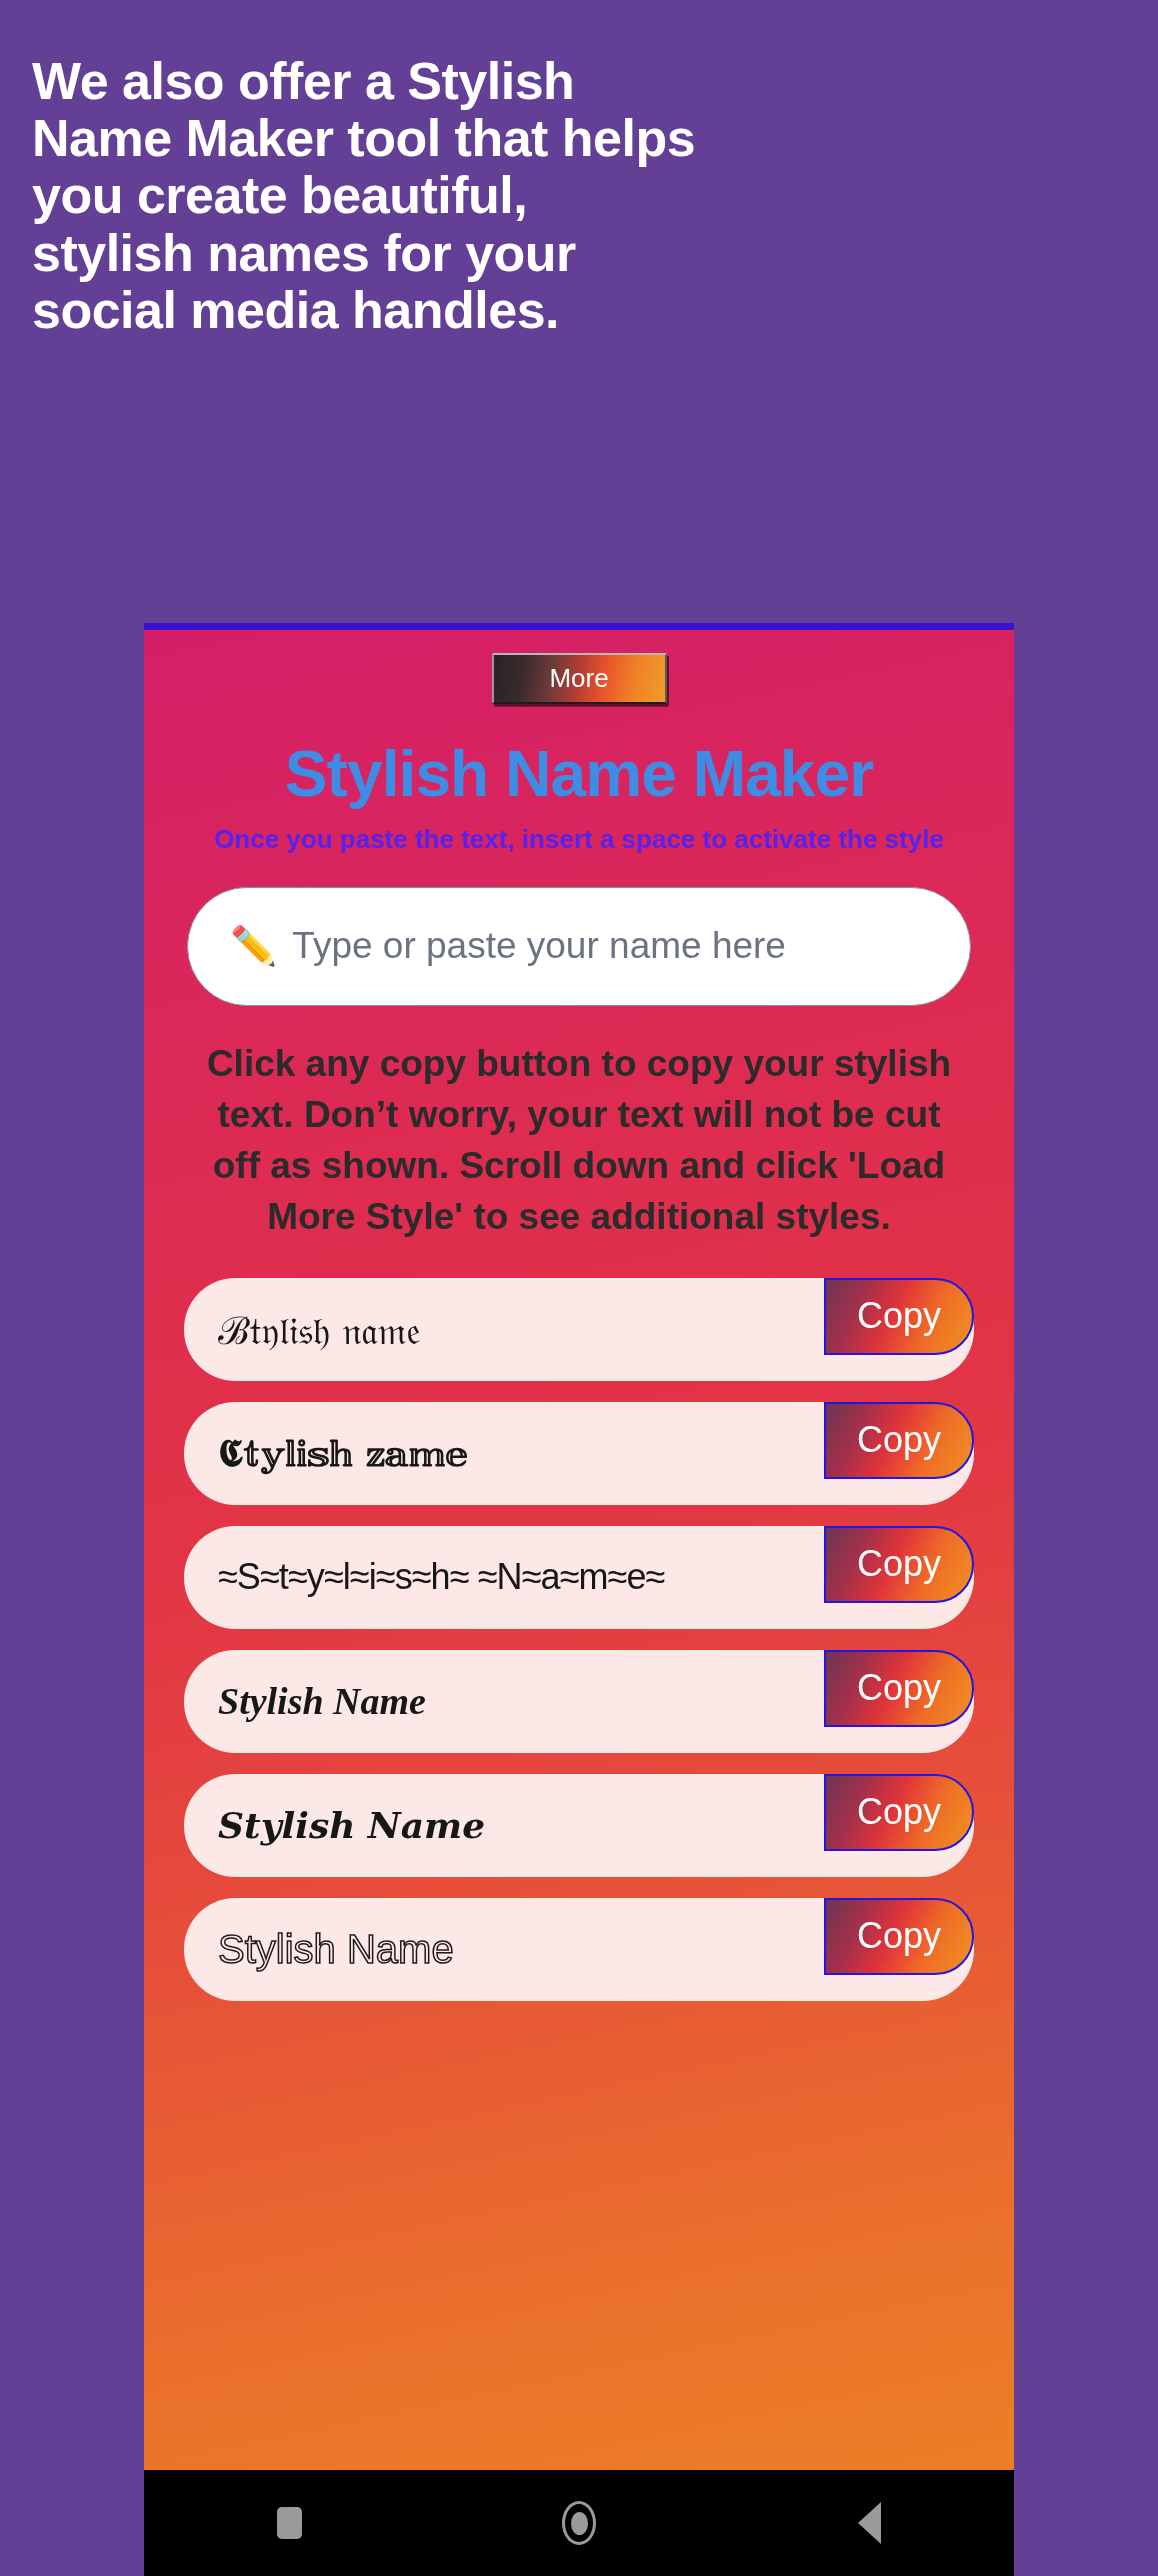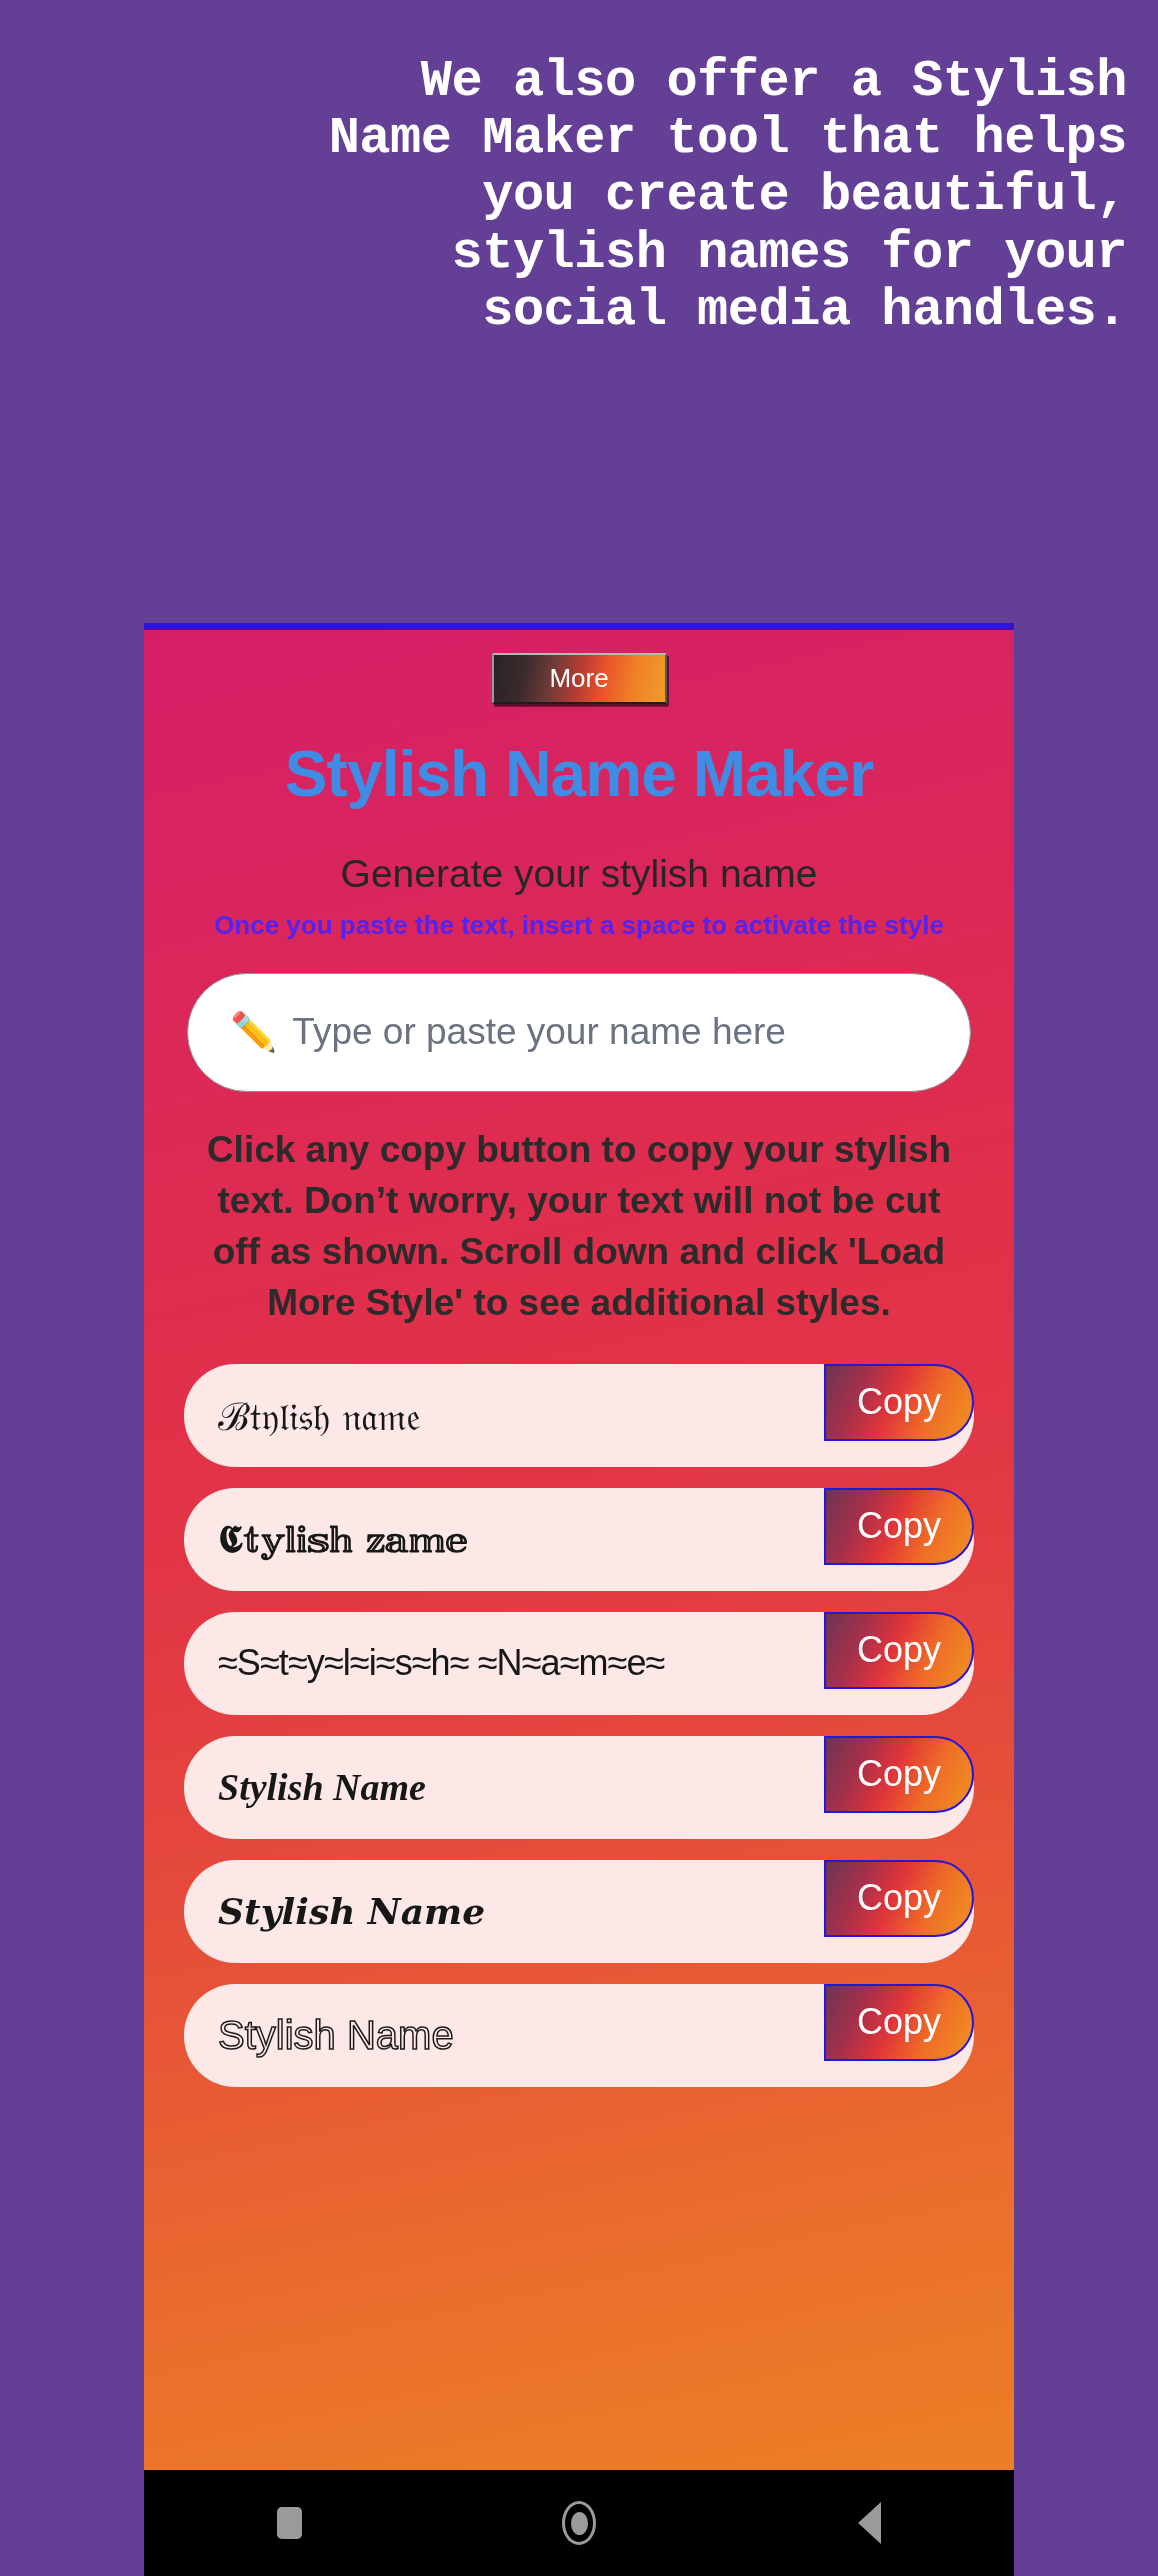--- a/index.html
+++ b/index.html
@@ -14,23 +14,23 @@
     width:1159px; height:2576px;
     background:#633f95;
   }
 
   
   .promo {
     position:absolute;
     left:0; top:53px;
     width:1159px;
     padding:0 32px;
-    text-align:right;
+    text-align:left;
     color:#ffffff;
-    font-family:Liberation Mono, monospace;
+    font-family:Liberation Sans, sans-serif;
     font-weight:700;
     font-size:52px;
     line-height:1.10;
     letter-spacing:-0.5px;
     white-space:pre-line;
   }
 
   
   .phone {
     position:absolute;
@@ -191,21 +191,20 @@
     <div class="phone-topline"></div>
 
     <div class="screen">
 
       <div class="back-wrap">
         <div class="back-btn">More</div>
       </div>
 
       <div class="app-title">Stylish Name Maker</div>
 
-      <div class="sub-main">Generate your stylish name</div>
 
       <div class="sub-hint">
         <span>Once you paste the text, insert a </span><b>space</b><span> to activate the style</span>
       </div>
 
       <div class="input-row">
         <div class="name-input">
           <span class="pencil-icon">✏️</span>
           <span class="ph-text">Type or paste your name here</span>
         </div>

